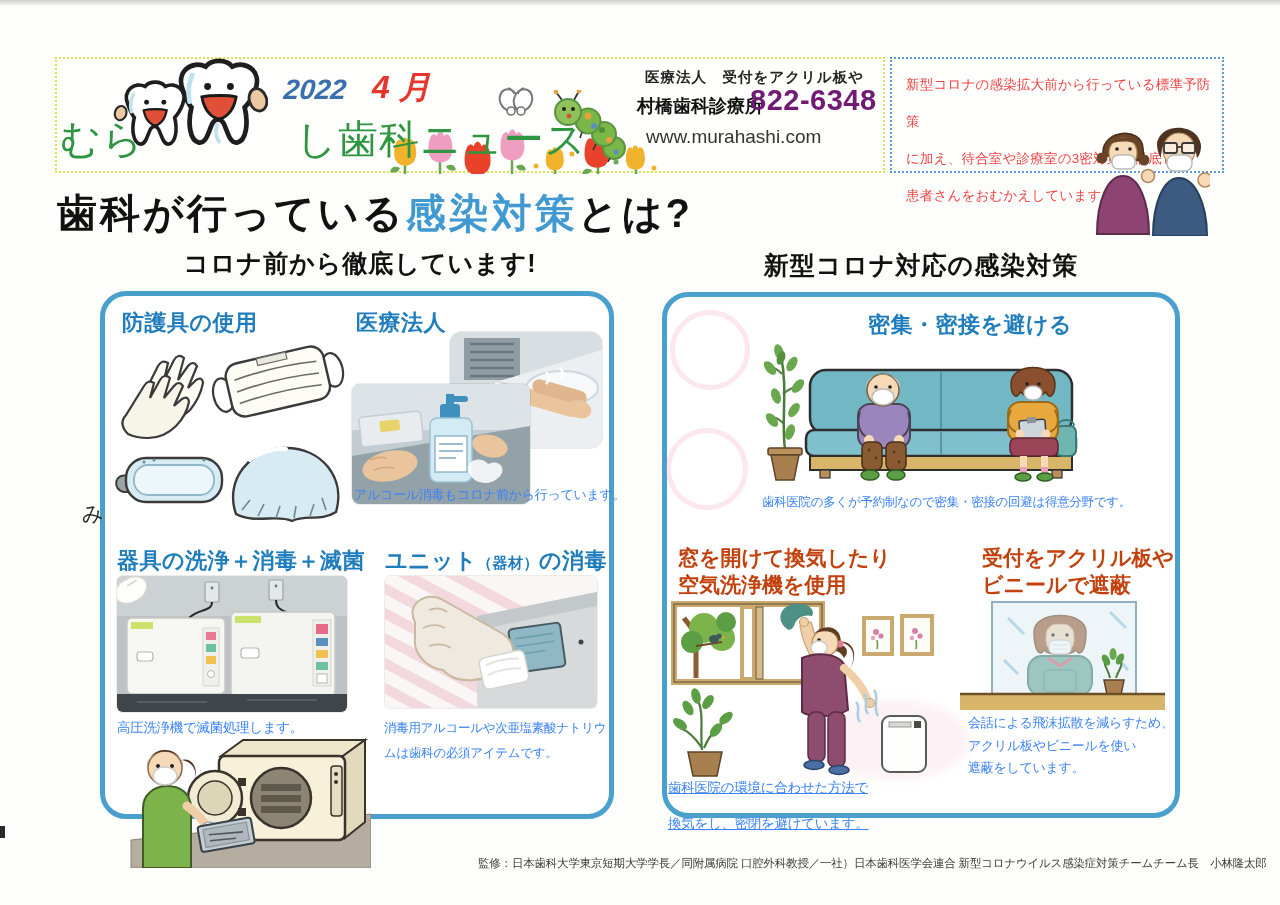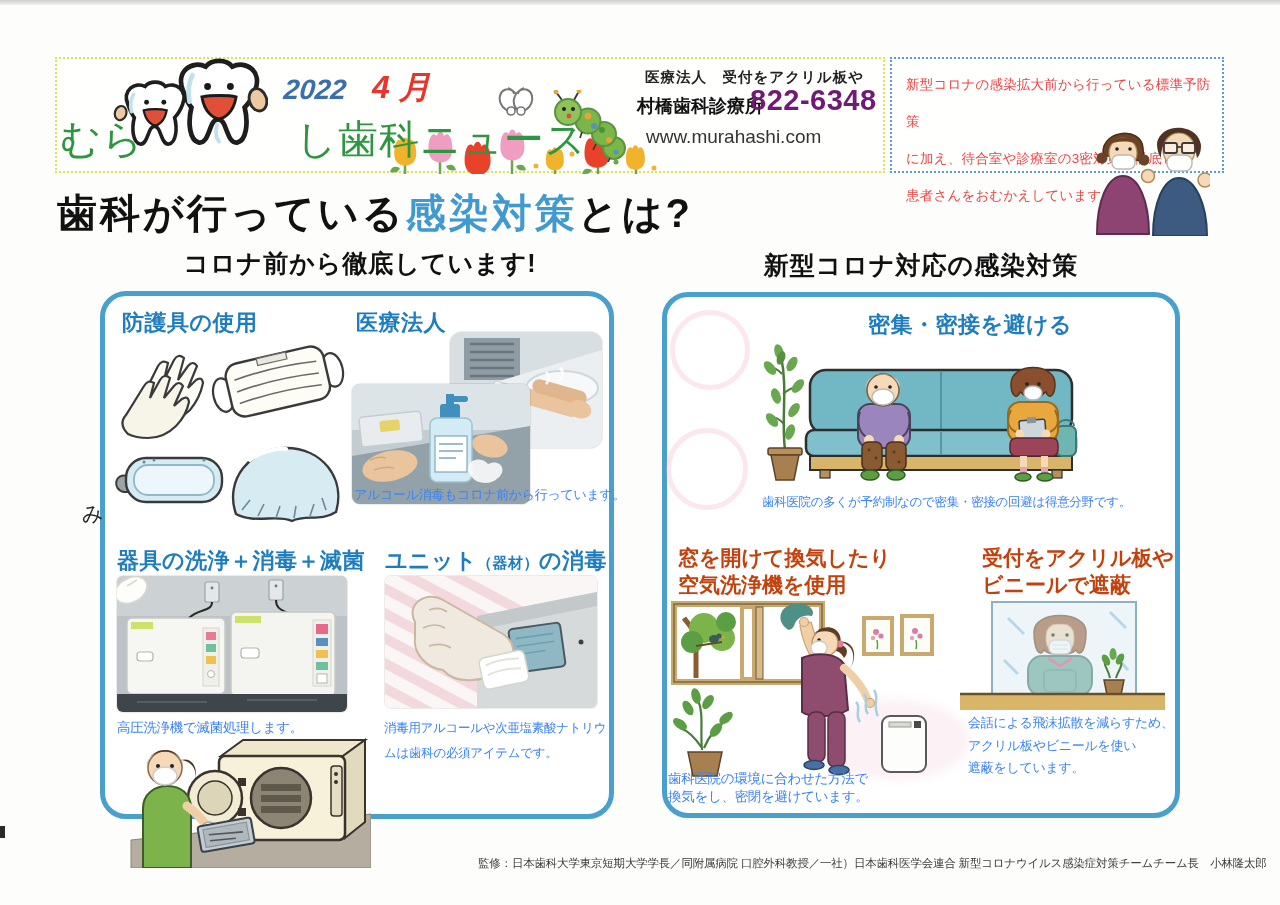--- a/index.html
+++ b/index.html
@@ -521,21 +521,21 @@
     <path d="M48,20 L64,36 M150,14 L166,30 M44,62 L58,76 M154,56 L168,72" stroke="#b8d8e8" stroke-width="3"></path>
     <path d="M150,80 C148,70 142,66 146,62 M156,80 C158,72 164,68 160,62" fill="none" stroke="#4c7a3a" stroke-width="2"></path>
     <ellipse cx="146" cy="62" rx="3.5" ry="6" fill="#5c9e44" transform="rotate(-30 146 62)"></ellipse>
     <ellipse cx="160" cy="61" rx="3.5" ry="6" fill="#5c9e44" transform="rotate(30 160 61)"></ellipse>
     <ellipse cx="153" cy="56" rx="3.5" ry="6" fill="#6aa84f"></ellipse>
     <polygon points="144,82 164,82 161,97 147,97" fill="#a87f4e" stroke="#5e4426" stroke-width="1.5"></polygon>
     <rect x="0" y="96" width="205" height="16" fill="#d9b56a"></rect>
     <path d="M0,96 H205" stroke="#6b4f26" stroke-width="2.5"></path>
   </svg>
 
-  <div class="abs cap preline" style="left:668px;top:770px;font-size:13.5px;line-height:18px;z-index:6;">歯科医院の環境に合わせた方法で
+  <div class="abs cap preline" style="left:668px;top:770px;font-size:13.5px;line-height:36px;z-index:6;text-decoration:underline;">歯科医院の環境に合わせた方法で
 換気をし、密閉を避けています。</div>
   <div class="abs cap preline" style="left:968px;top:712px;font-size:13px;line-height:22.5px;">会話による飛沫拡散を減らすため、
 アクリル板やビニールを使い
 遮蔽をしています。</div>
 
   <div class="abs footer">監修：日本歯科大学東京短期大学学長／同附属病院 口腔外科教授／一社）日本歯科医学会連合 新型コロナウイルス感染症対策チームチーム長　小林隆太郎</div>
   <div class="abs stray">み</div>
 </div>
 
 </body></html>

